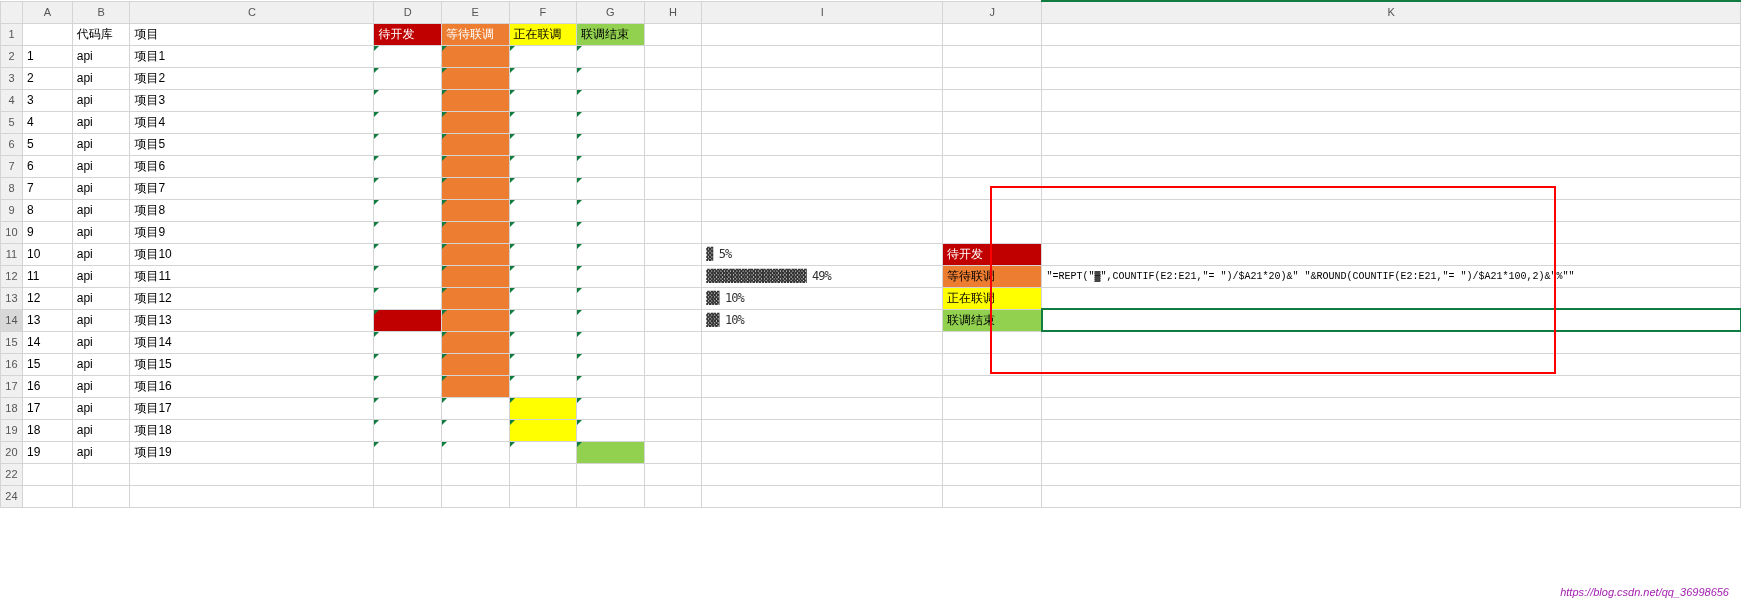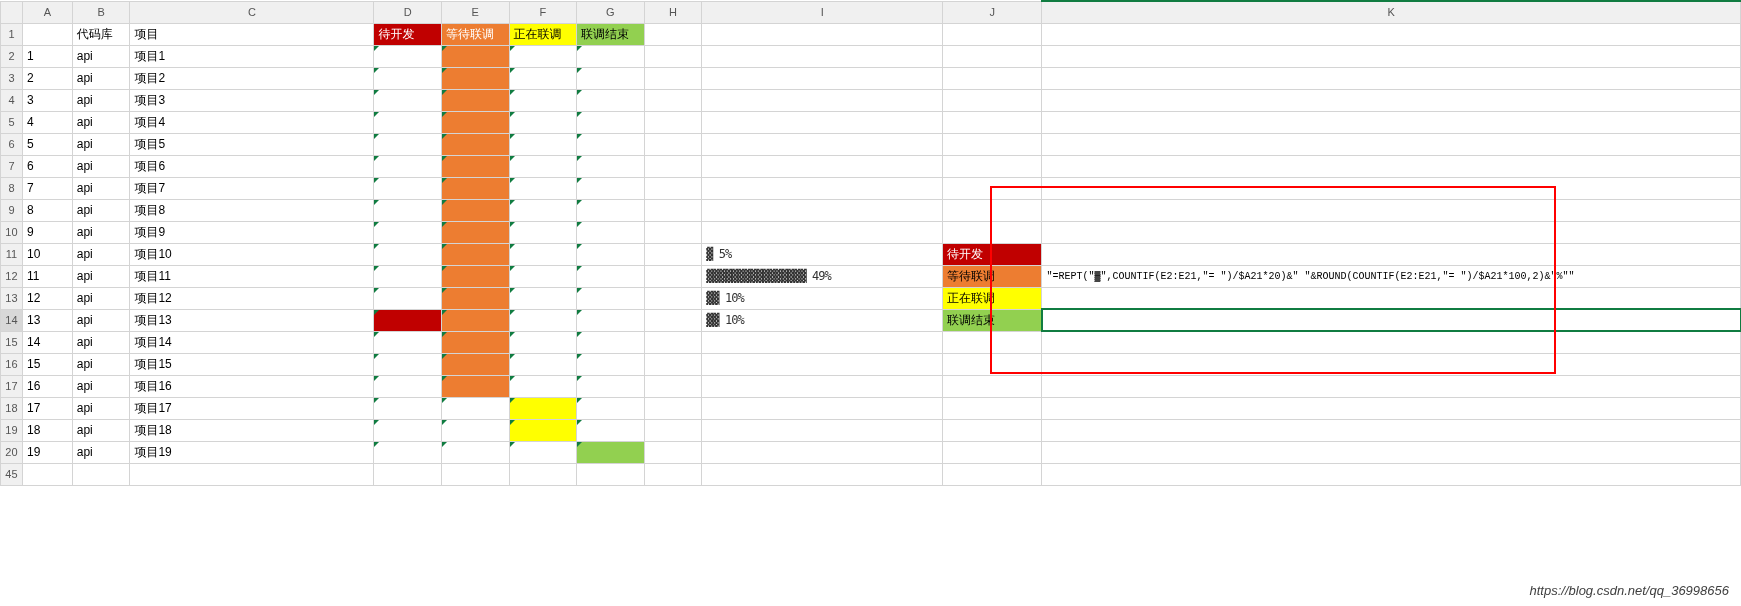--- a/index.html
+++ b/index.html
@@ -80,22 +80,22 @@
       pointer-events: none;
     }
     .sel-cell {
       outline: 2px solid #107c41;
       outline-offset: -1px;
     }
     .watermark {
       position: absolute;
       bottom: 8px;
       right: 12px;
-      color: #404040;
-      font-size: 13px;
+      color: #a21caf;
+      font-size: 11px;
       font-style: italic;
     }
     .leg-red { background: #c00000 !important; color: #fff; }
     .leg-orange { background: #ed7d31 !important; color: #000; }
     .leg-yellow { background: #ffff00 !important; color: #000; }
     .leg-green { background: #92d050 !important; color: #000; }
     .K-active-top { border-top: 2px solid #107c41 !important; }
   </style>
 </head>
 <body>
@@ -392,21 +392,35 @@
         <td class="col-D tri"></td>
         <td class="col-E tri"></td>
         <td class="col-F tri"></td>
         <td class="col-G tri fill-green"></td>
         <td class="col-H"></td>
         <td class="col-I"></td>
         <td class="col-J"></td>
         <td class="col-K"></td>
       </tr>
       <tr>
-        <td class="rowhdr">45</td>
+        <td class="rowhdr">22</td>
+        <td class="col-A"></td>
+        <td class="col-B"></td>
+        <td class="col-C"></td>
+        <td class="col-D"></td>
+        <td class="col-E"></td>
+        <td class="col-F"></td>
+        <td class="col-G"></td>
+        <td class="col-H"></td>
+        <td class="col-I"></td>
+        <td class="col-J"></td>
+        <td class="col-K"></td>
+      </tr>
+      <tr>
+        <td class="rowhdr">24</td>
         <td class="col-A"></td>
         <td class="col-B"></td>
         <td class="col-C"></td>
         <td class="col-D"></td>
         <td class="col-E"></td>
         <td class="col-F"></td>
         <td class="col-G"></td>
         <td class="col-H"></td>
         <td class="col-I"></td>
         <td class="col-J"></td>

